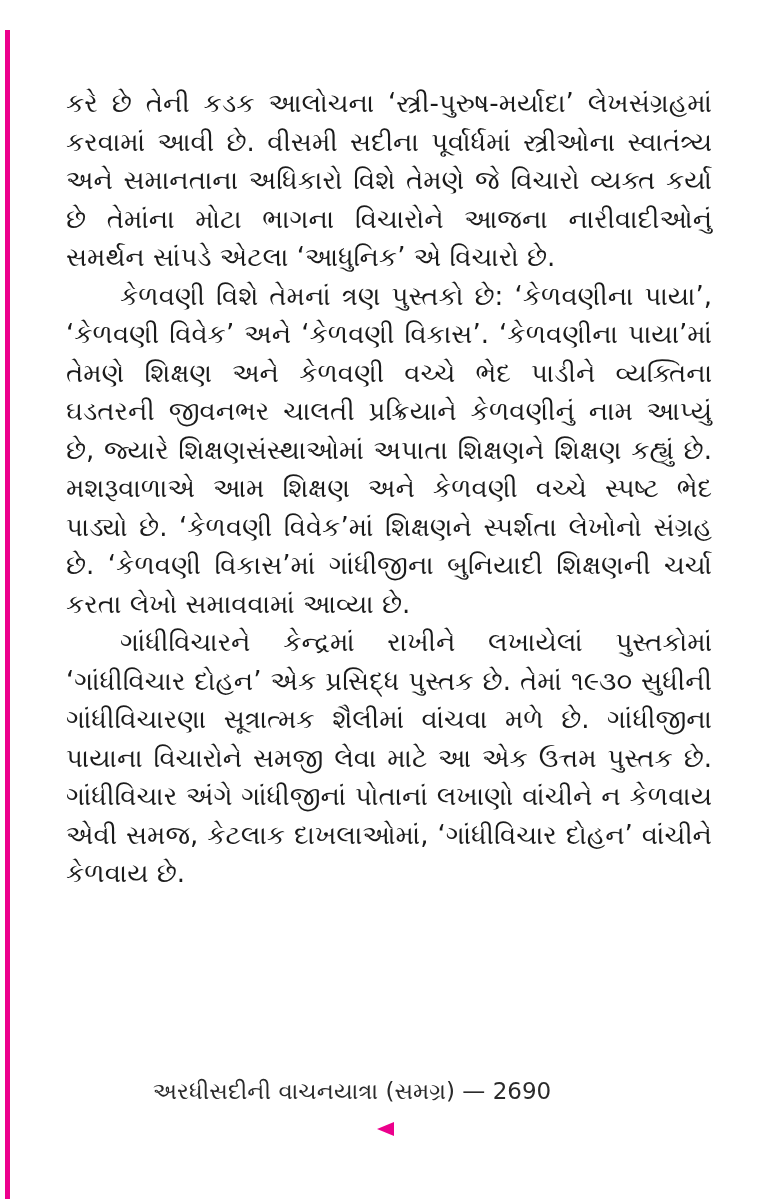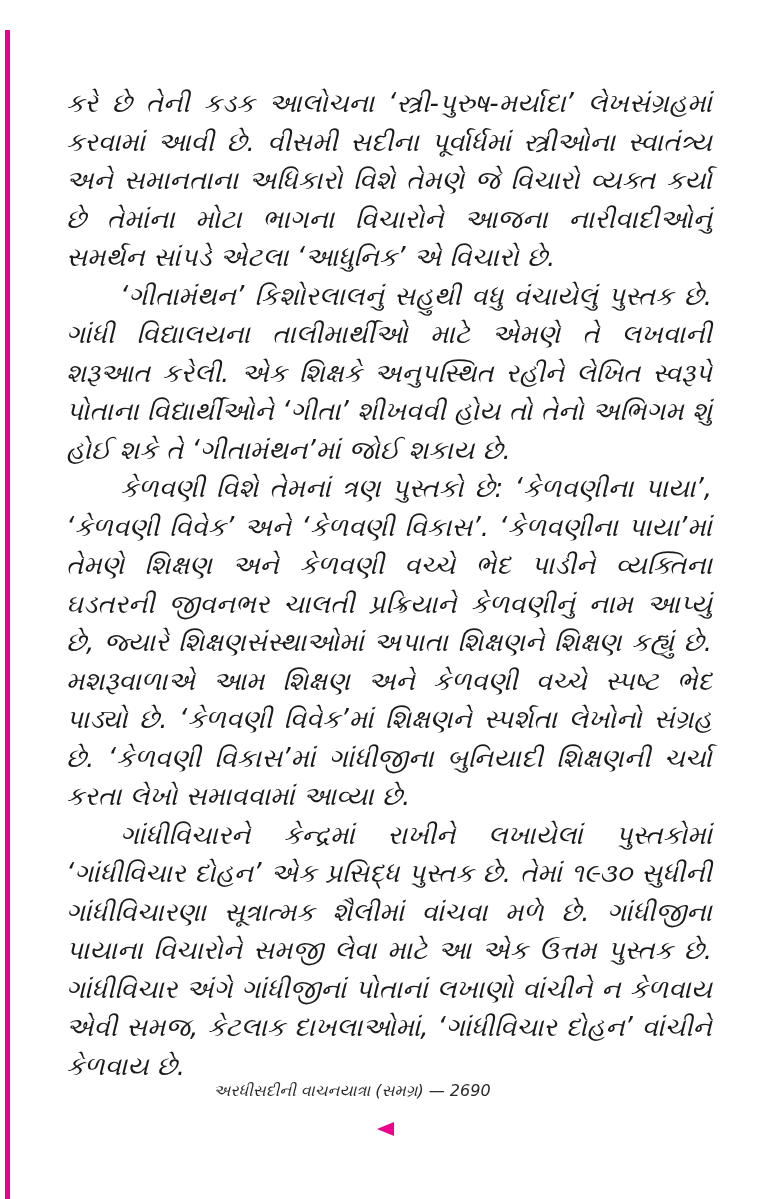--- a/index.html
+++ b/index.html
@@ -11,21 +11,20 @@
     width: 776px;
     height: 1199px;
     position: relative;
     overflow: hidden;
     font-family: "DejaVu Sans", "Liberation Serif", sans-serif;
   }
   .page {
     position: absolute;
     inset: 0;
     background: #ffffff;
-    font-style: italic;
   }
   .accent-stripe {
     position: absolute;
     left: 5px;
     top: 30px;
     width: 5px;
     height: 1169px;
     background: var(--accent, #ec008c);
   }
   .text-block {
@@ -44,21 +43,21 @@
   }
   .text-block p.indented {
     text-indent: 54px;
   }
   .footer {
     position: absolute;
     left: 0;
     top: 1079px;
     width: 704px;
     text-align: center;
-    font-size: 16px;
+    font-size: 23px;
     line-height: 24px;
     color: #2a2a2a;
   }
   .back-triangle {
     position: absolute;
     left: 377px;
     top: 1122px;
     width: 0;
     height: 0;
     border-top: 7px solid transparent;
@@ -69,21 +68,20 @@
 </style>
 </head>
 <body>
 
 <div class="page">
 
   <div class="accent-stripe"></div>
 
   <div class="text-block">
     <p>કરે છે તેની કડક આલોચના ‘સ્ત્રી-પુરુષ-મર્યાદા’ લેખસંગ્રહમાં કરવામાં આવી છે. વીસમી સદીના પૂર્વાર્ધમાં સ્ત્રીઓના સ્વાતંત્ર્ય અને સમાનતાના અધિકારો વિશે તેમણે જે વિચારો વ્યક્ત કર્યા છે તેમાંના મોટા ભાગના વિચારોને આજના નારીવાદીઓનું સમર્થન સાંપડે એટલા ‘આધુનિક’ એ વિચારો છે.</p>
-    <p class="indented">‘ગીતામંથન’ કિશોરલાલનું સહુથી વધુ વંચાયેલું પુસ્તક છે. ગાંધી વિદ્યાલયના તાલીમાર્થીઓ માટે એમણે તે લખવાની શરૂઆત કરેલી. એક શિક્ષકે અનુપસ્થિત રહીને લેખિત સ્વરૂપે પોતાના વિદ્યાર્થીઓને ‘ગીતા’ શીખવવી હોય તો તેનો અભિગમ શું હોઈ શકે તે ‘ગીતામંથન’માં જોઈ શકાય છે.</p>
     <p class="indented">કેળવણી વિશે તેમનાં ત્રણ પુસ્તકો છે: ‘કેળવણીના પાયા’, ‘કેળવણી વિવેક’ અને ‘કેળવણી વિકાસ’. ‘કેળવણીના પાયા’માં તેમણે શિક્ષણ અને કેળવણી વચ્ચે ભેદ પાડીને વ્યક્તિના ઘડતરની જીવનભર ચાલતી પ્રક્રિયાને કેળવણીનું નામ આપ્યું છે, જ્યારે શિક્ષણસંસ્થાઓમાં અપાતા શિક્ષણને શિક્ષણ કહ્યું છે. મશરૂવાળાએ આમ શિક્ષણ અને કેળવણી વચ્ચે સ્પષ્ટ ભેદ પાડ્યો છે. ‘કેળવણી વિવેક’માં શિક્ષણને સ્પર્શતા લેખોનો સંગ્રહ છે. ‘કેળવણી વિકાસ’માં ગાંધીજીના બુનિયાદી શિક્ષણની ચર્ચા કરતા લેખો સમાવવામાં આવ્યા છે.</p>
     <p class="indented">ગાંધીવિચારને કેન્દ્રમાં રાખીને લખાયેલાં પુસ્તકોમાં ‘ગાંધીવિચાર દોહન’ એક પ્રસિદ્ધ પુસ્તક છે. તેમાં ૧૯૩૦ સુધીની ગાંધીવિચારણા સૂત્રાત્મક શૈલીમાં વાંચવા મળે છે. ગાંધીજીના પાયાના વિચારોને સમજી લેવા માટે આ એક ઉત્તમ પુસ્તક છે. ગાંધીવિચાર અંગે ગાંધીજીનાં પોતાનાં લખાણો વાંચીને ન કેળવાય એવી સમજ, કેટલાક દાખલાઓમાં, ‘ગાંધીવિચાર દોહન’ વાંચીને કેળવાય છે.</p>
   </div>
 
   <div class="footer">
     <span>અરધીસદીની વાચનયાત્રા (સમગ્ર) — 2690</span>
   </div>
 
   <div class="back-triangle" title=""></div>
 

